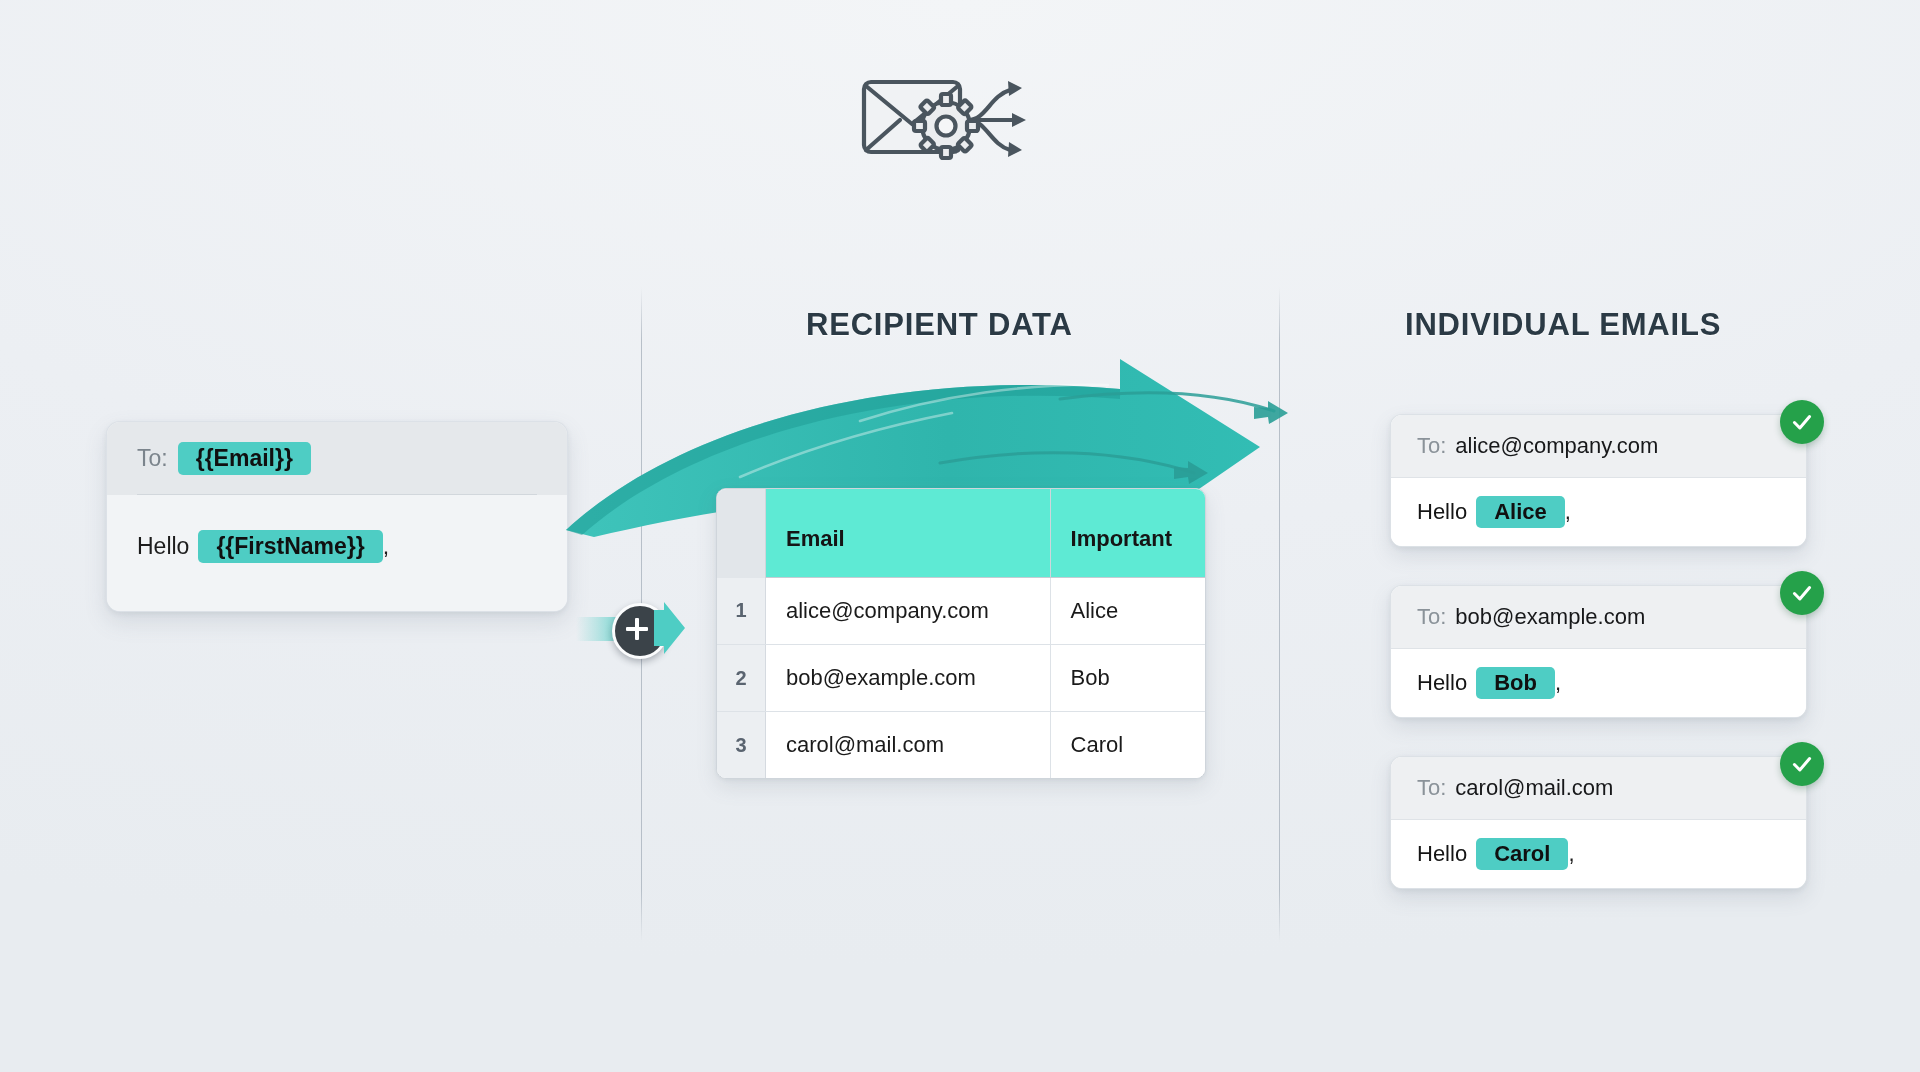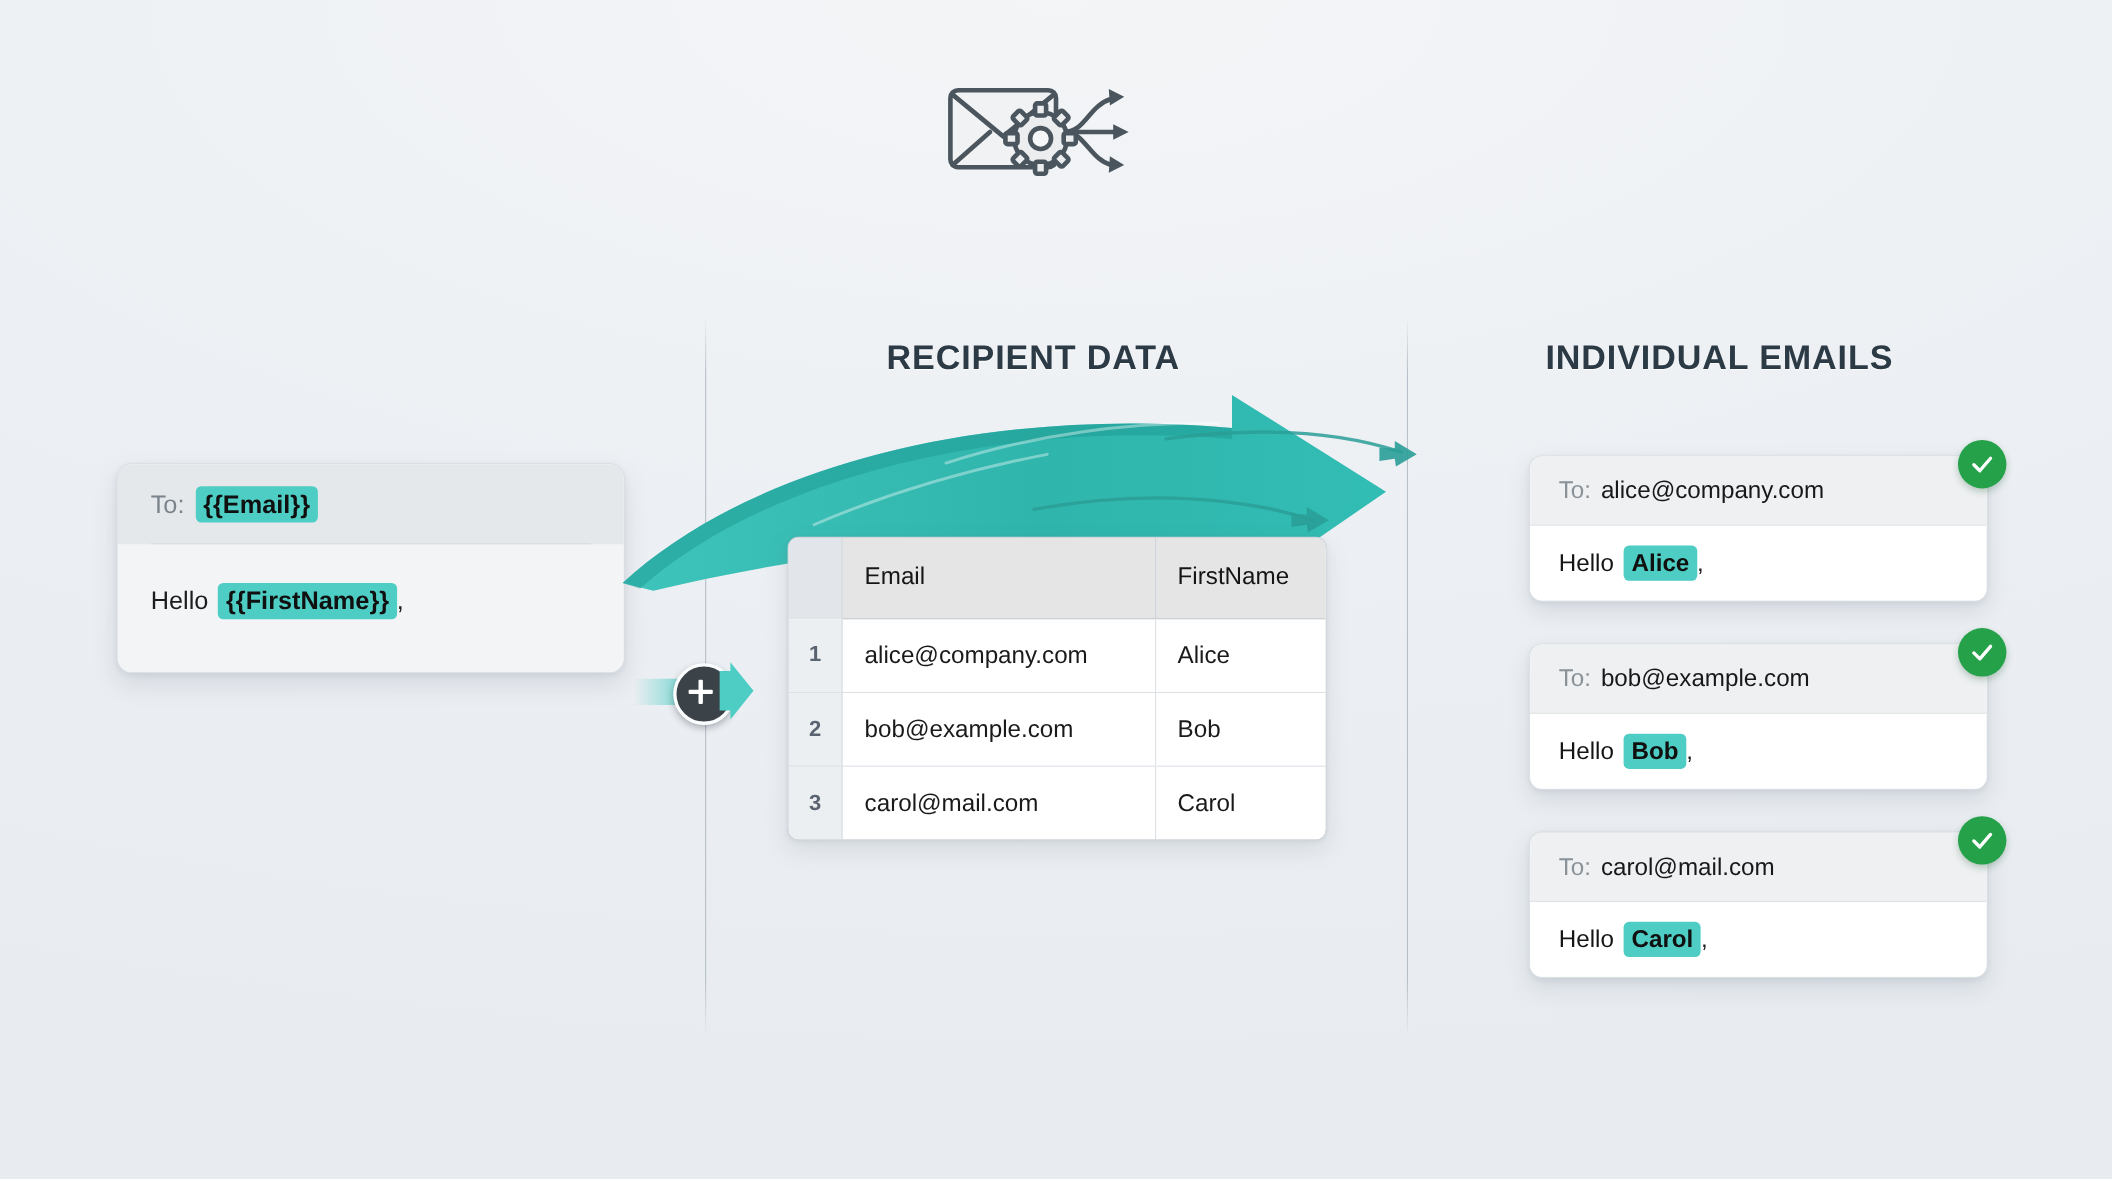--- a/index.html
+++ b/index.html
@@ -51,21 +51,21 @@
   }
   .tpl-row.with-rule{border-bottom:1px solid #d2d7dc;}
   .tpl-label{color:#7b848c;margin-right:10px;}
   .tpl-body{background:#f2f4f6;padding:30px 30px 44px 30px;}
   .tpl-greet{font-size:23px;color:#1c1c1c;display:flex;align-items:center;height:42px;}
   .tpl-para{
     font-size:23px;line-height:41px;color:#2a2a2a;margin-top:30px;width:365px;
   }
   .merge-tag{
     background:#4ecdc4;color:#101010;font-weight:bold;
-    border-radius:5px;padding:3px 7px;display:inline-block;
+    border-radius:5px;padding:3px 18px;display:inline-block;
   }
   .comma{color:#1c1c1c;}
 
   
   #connector{position:absolute;left:576px;top:598px;width:110px;height:62px;}
   #connector-bar{
     position:absolute;left:0;top:19px;width:52px;height:24px;
     background:linear-gradient(to right,rgba(78,205,196,0) 0%,rgba(78,205,196,.30) 40%,rgba(78,205,196,.85) 100%);
     border-radius:2px;
   }
@@ -87,22 +87,22 @@
   #recipient-table{
     position:absolute;left:716px;top:488px;width:488px;
     border-radius:10px;overflow:hidden;
     box-shadow:0 8px 20px rgba(100,115,130,.15),0 1px 4px rgba(100,115,130,.10);
     background:#fff;border:1px solid #cfd5db;
   }
   #recipient-table table{border-collapse:collapse;width:100%;font-size:22px;}
   #recipient-table th,#recipient-table td{text-align:left;}
   .th-gutter{width:46px;background:#e2e6ea;border-right:1px solid #cfd5db;}
   .th-cell{
-    background:#e5e5e5;color:#151515;font-weight:normal;
-    padding:17px 0 20px 20px;height:36px;border-bottom:1px solid #c6ccd3;
+    background:#5eead4;color:#151515;font-weight:bold;
+    padding:32px 0 20px 20px;height:36px;border-bottom:1px solid #c6ccd3;
   }
   .th-cell.col-split{border-left:1px solid #cfd5db;}
   .td-gutter{
     width:46px;background:#eceff2;color:#5a6470;font-weight:bold;
     text-align:center!important;font-size:20px;border-right:1px solid #d5dae0;
   }
   .td-cell{
     background:#fff;color:#1a1a1a;padding:20px 0 20px 20px;
     border-bottom:1px solid #dde2e7;
   }
@@ -246,21 +246,21 @@
       <path d="M180 122 C 250 92, 320 72, 392 58"></path>
     </g>
   </svg>
 
   <div id="recipient-table">
     <table>
       <thead>
         <tr>
           <th class="th-gutter"></th>
           <th class="th-cell col-split">Email</th>
-          <th class="th-cell col-split">FirstName</th>
+          <th class="th-cell col-split">Important</th>
         </tr>
       </thead>
       <tbody>
         <tr>
           <td class="td-gutter">1</td>
           <td class="td-cell col-split">alice@company.com</td>
           <td class="td-cell col-split">Alice</td>
         </tr>
         <tr>
           <td class="td-gutter">2</td>

